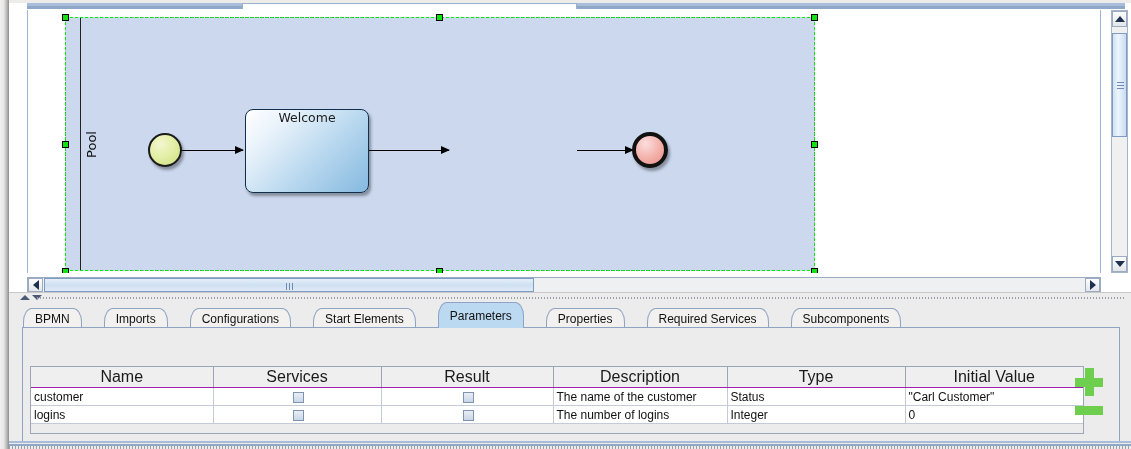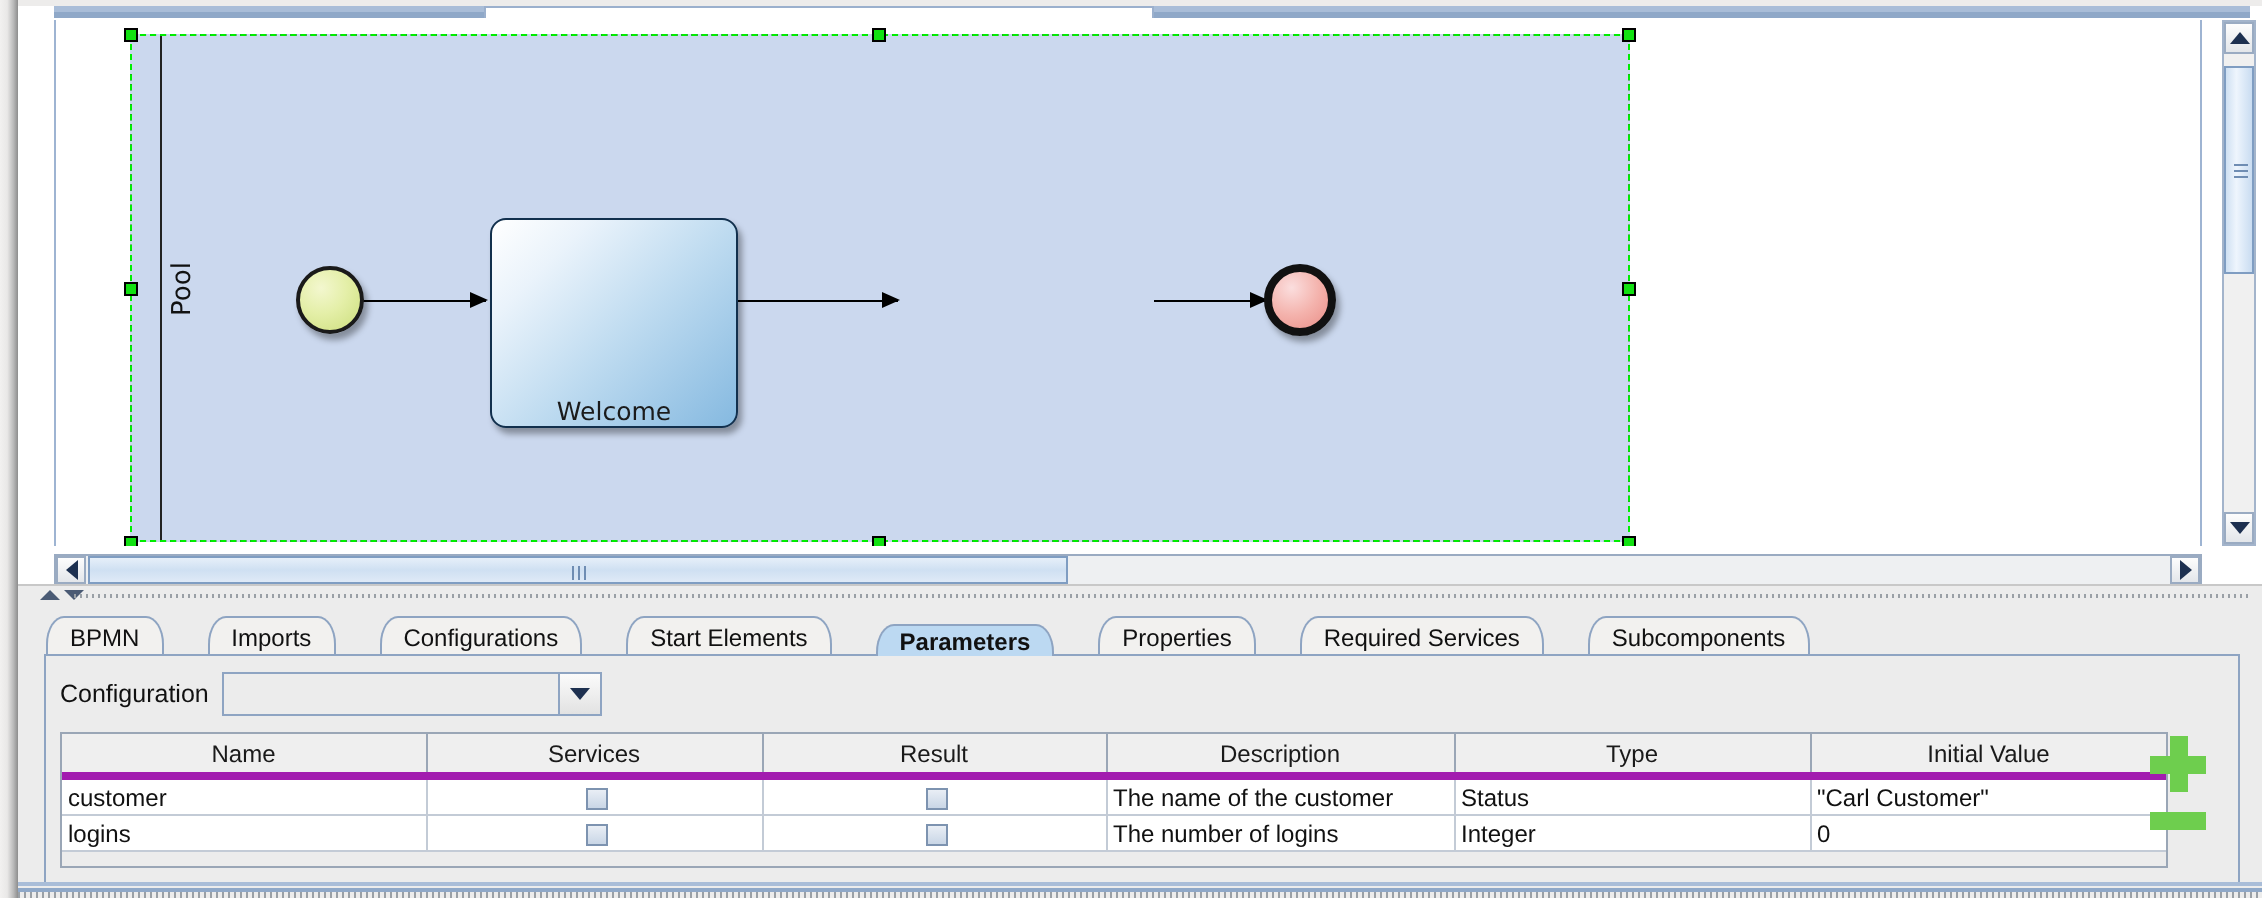--- a/index.html
+++ b/index.html
@@ -112,26 +112,26 @@
     box-shadow: 2px 3px 3px rgba(0,0,0,.35);
   }
   .event.end {
     width: 36px; height: 36px;
     border: 4px solid #111;
     background: radial-gradient(circle at 35% 28%, #fbdede 0%, #f4b3ad 50%, #ea8d86 100%);
     box-shadow: 2px 3px 3px rgba(0,0,0,.35);
   }
   .task {
     position: absolute;
-    width: 124px; height: 105px;
+    width: 124px; height: 84px;
     border: 1px solid #12304d;
     border-radius: 8px;
     background: linear-gradient(135deg,#ffffff 0%,#eaf3fb 22%,#bedbf0 55%,#85b9e0 100%);
     box-shadow: 2px 3px 3px rgba(0,0,0,.35);
-    display: flex; align-items: flex-end; justify-content: center;
+    display: flex; align-items: flex-start; justify-content: center;
     box-sizing: border-box;
   }
   .task span {
     font-family: "DejaVu Sans", sans-serif;
     font-size: 12.5px; color: #1b1b1b;
   }
   .flow {
     position: absolute; height: 1px; background: #000;
   }
   .flow::after {
@@ -218,23 +218,23 @@
     border-bottom: none;
     border-top-left-radius: 9px 14px;
     border-top-right-radius: 9px 14px;
     margin-right: -6px;
     font-size: 12px; color: #111;
     white-space: nowrap;
     box-sizing: border-box;
   }
   .tab.selected {
     background: #bcd9f2;
-    font-weight: bold;
+    font-weight: normal;
     z-index: 5;
-    height: 16px;
+    height: 26px;
   }
 
   #tabcontent {
     position: absolute; left: 13px; top: 26px;
     width: 1098px; height: 116px;
     background: #ececec;
     border: 1px solid #8ea4c2;
     box-sizing: border-box;
   }
 
@@ -272,24 +272,24 @@
   table.param-table {
     border-collapse: collapse;
     width: 100%;
     table-layout: fixed;
     font-size: 12px;
   }
   table.param-table th {
     height: 17px;
     background: #efefef;
     border-right: 1px solid #9aa6b6;
-    border-bottom: 4px solid #a21caf;
+    border-bottom: 1px solid #a21caf;
     font-weight: normal;
     color: #1a1a1a;
-    font-size: 12px;
+    font-size: 16px;
     text-align: center;
   }
   table.param-table td {
     height: 17px;
     border-right: 1px solid #c3cbd6;
     border-bottom: 1px solid #c3cbd6;
     padding: 0 0 0 3px;
     color: #111;
     background: #ffffff;
     white-space: nowrap;
@@ -422,29 +422,20 @@
       <div class="tab">
           <span>Required Services</span>
         </div>
       <div class="tab">
           <span>Subcomponents</span>
         </div>
     </div>
 
     <div id="tabcontent">
 
-      <div id="config-row">
-        <div id="config-label">Configuration</div>
-        <div id="config-combo">
-          <div id="config-value"></div>
-          <div id="config-arrow">
-            <i class="tri down"></i>
-          </div>
-        </div>
-      </div>
 
       <div id="table-wrap">
         <table class="param-table">
           <colgroup>
             <col style="width:182px">
               <col style="width:168px">
               <col style="width:172px">
             <col style="width:174px">
               <col style="width:178px">
               <col style="width:178px">

